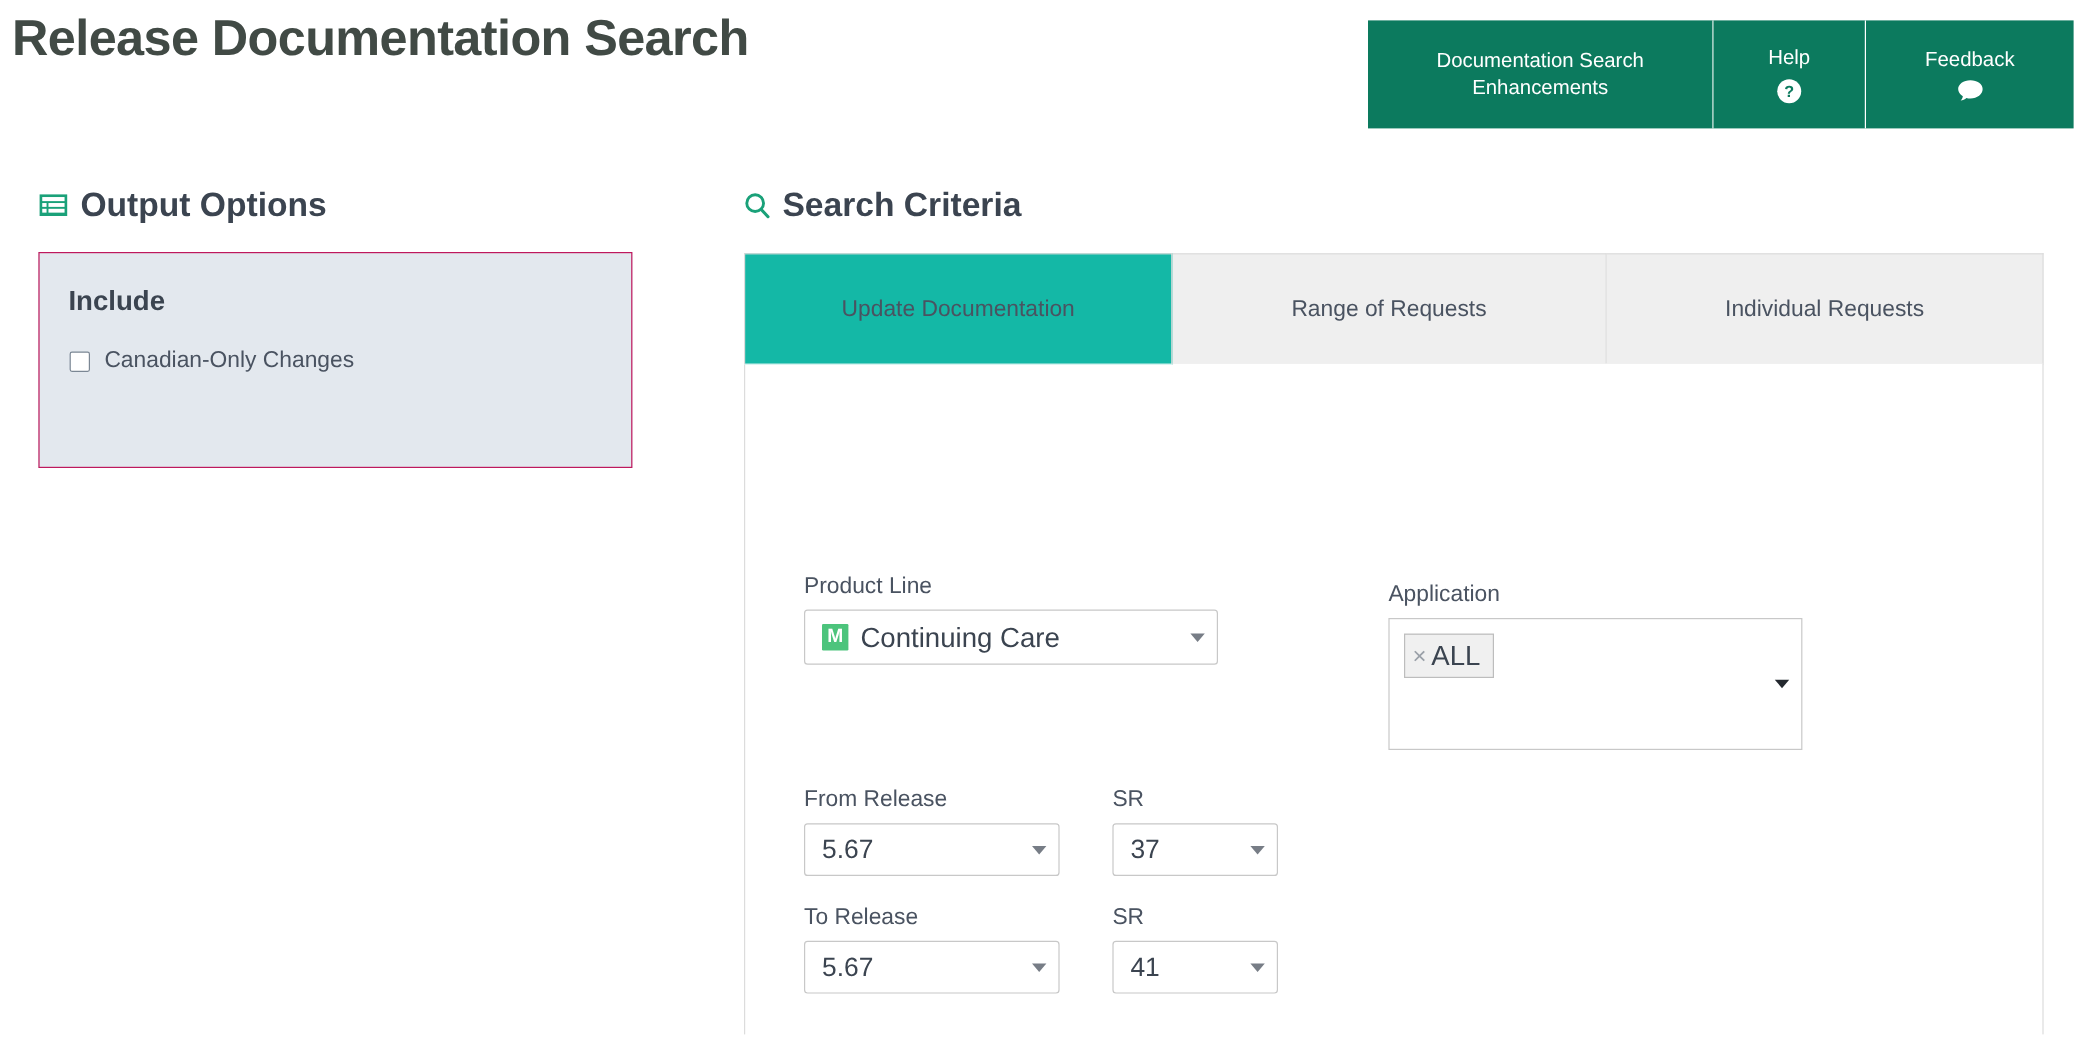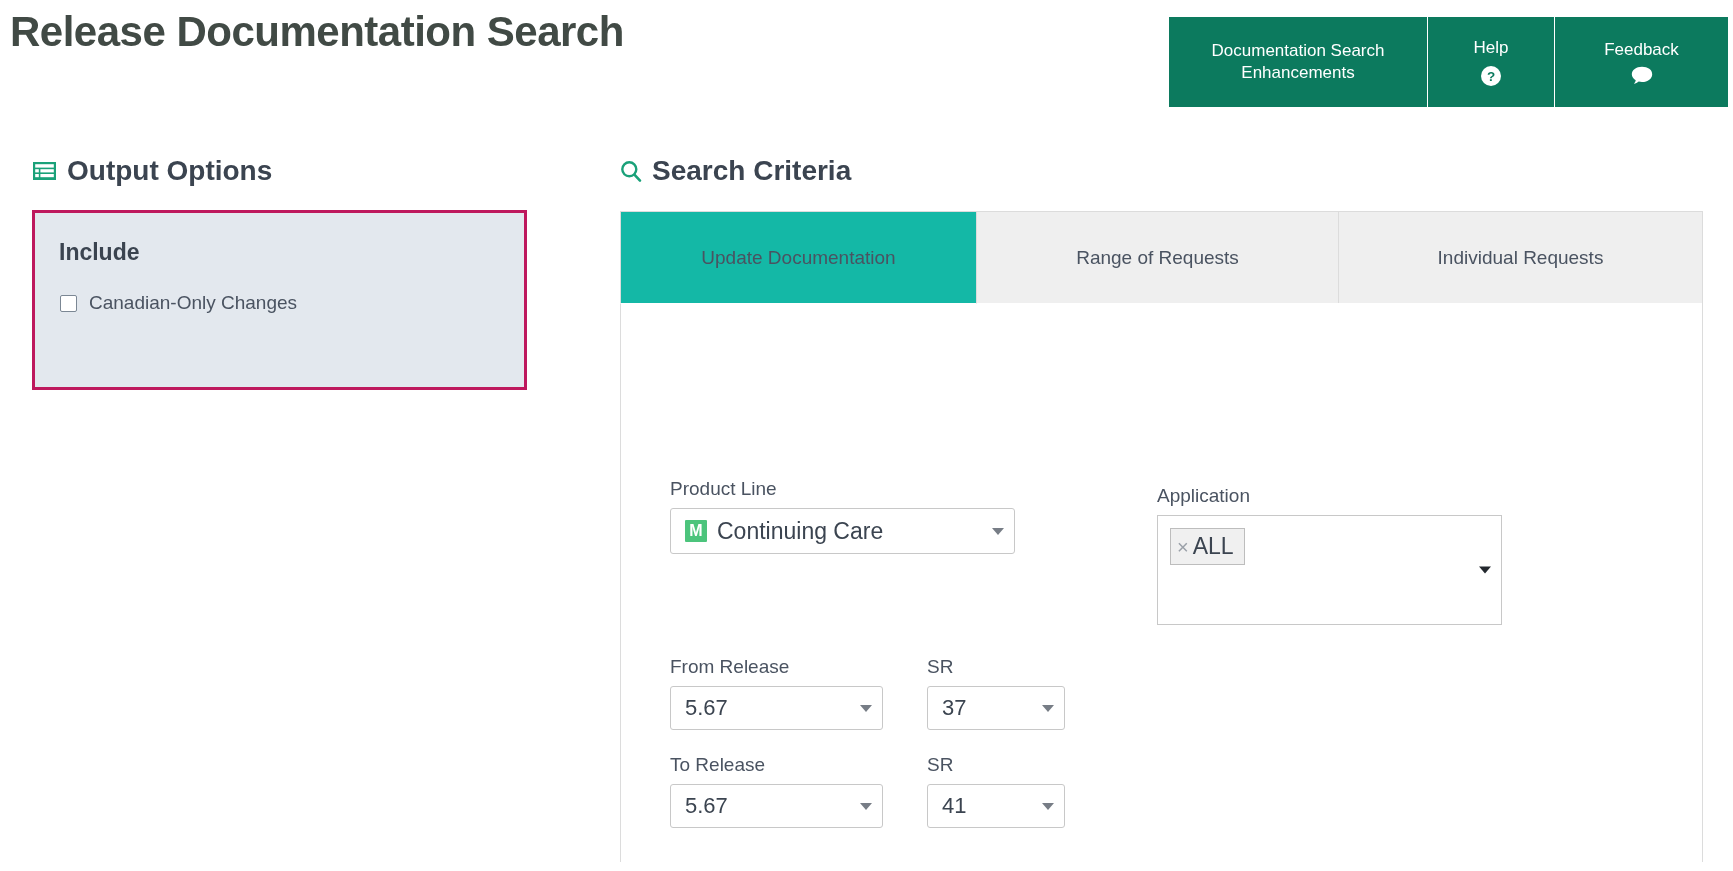--- a/index.html
+++ b/index.html
@@ -40,21 +40,21 @@
     justify-content: center;
     text-align: center;
     font-size: 17px;
     line-height: 1.3;
     padding: 0 16px;
     border-right: 1px solid #ffffff;
     cursor: pointer;
     user-select: none;
   }
   .nav-btn:last-child { border-right: none; }
-  .nav-btn.wide { width: 259px; }
+  .nav-btn.wide { width: 288px; }
   .nav-btn.mid  { width: 173px; }
   .nav-btn.narrow { width: 127px; }
   .nav-icon { display: block; margin-top: 5px; line-height: 1; }
   .nav-icon svg { display: block; }
 
   
   .content {
     position: relative;
     padding: 0;
   }
@@ -75,21 +75,21 @@
   .output-col {
     position: absolute;
     left: 32px; top: 37px;
     width: 500px;
   }
   .output-panel {
     margin-top: 23px;
     width: 495px;
     height: 180px;
     background: #e3e8ee;
-    border: 3px solid #be185d;
+    border: 1px solid #be185d;
   }
   .panel-title {
     font-size: 23px;
     font-weight: bold;
     color: #3b4450;
     padding: 26px 0 0 24px;
   }
   .check-row {
     display: flex;
     align-items: center;

